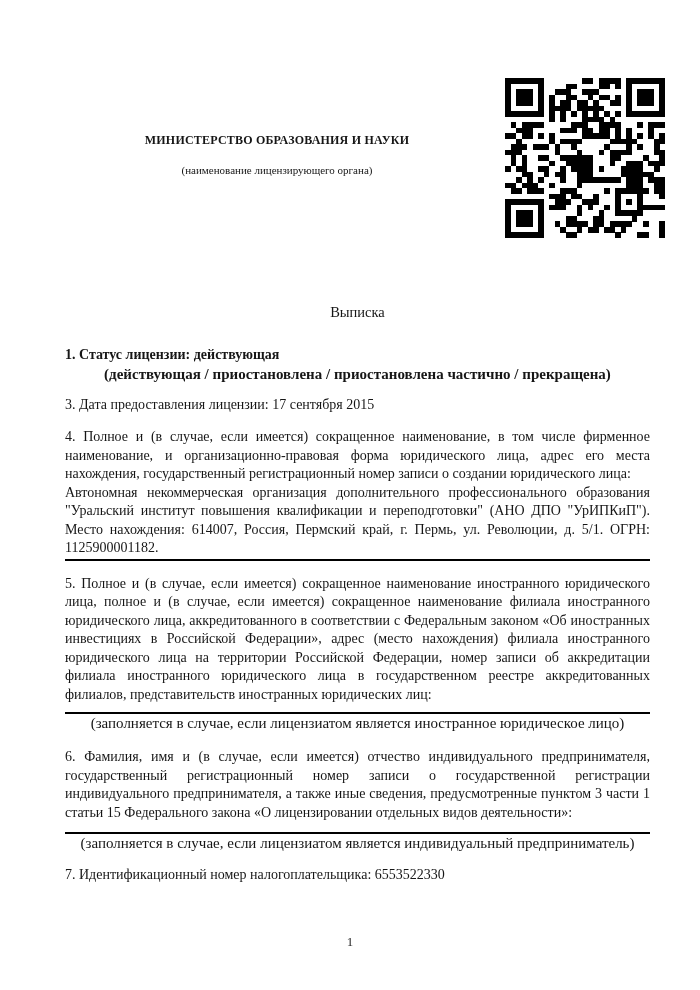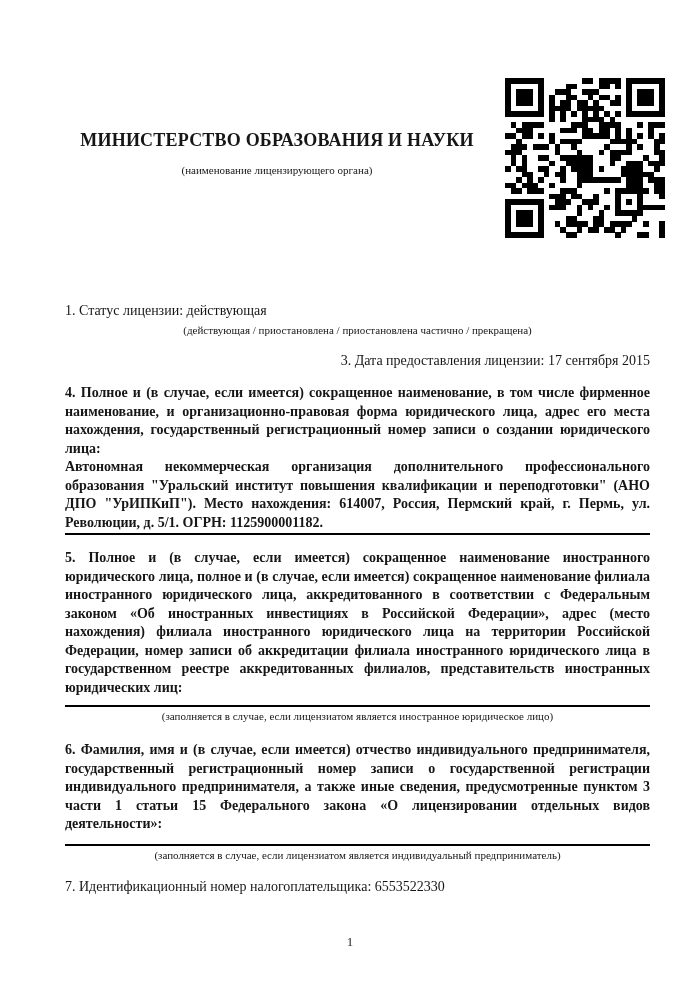--- a/index.html
+++ b/index.html
@@ -29,21 +29,21 @@
   }
   .ministry {
     position: absolute;
     left: 63px;
     top: 127px;
     width: 428px;
     text-align: center;
   }
   .ministry-name {
     font-weight: 700;
-    font-size: 18px;
+    font-size: 12px;
     line-height: 26px;
     letter-spacing: 0.2px;
   }
   .ministry-caption {
     font-size: 11px;
     line-height: 13px;
     margin-top: 11px;
   }
   .qr-box {
     position: absolute;
@@ -64,31 +64,31 @@
   .doc-title {
     margin-top: 62px;
     text-align: center;
     font-size: 14.5px;
     line-height: 21px;
   }
   .item {
     font-size: 14px;
     line-height: 18.5px;
   }
-  .justify { text-align: justify; font-weight: bold; }
-  .item-1 { margin-top: 23px; }
+  .justify { text-align: justify; }
+  .item-1 { margin-top: 23px; font-weight: bold; }
   .item-2 { margin-top: 17px; }
-  .item-3 { margin-top: 15px; text-align: right; }
+  .item-3 { margin-top: 15px; }
   .item-4 { margin-top: 14px; }
   .item-5 { margin-top: 14px; }
   .item-6 { margin-top: 18px; }
   .item-7 { margin-top: 16px; }
   .field-caption {
     text-align: center;
-    font-size: 11px;
+    font-size: 15px;
     line-height: 14px;
     margin-top: 2px;
   }
   .rule {
     border-top: 2px solid #000;
     height: 0;
     width: 100%;
   }
   .rule-gap-sm { margin-top: 1px; }
   .rule-gap-5 { margin-top: 8px; }
@@ -527,20 +527,21 @@
           <rect x="132.41" y="154.48" width="5.57" height="5.57"></rect>
           <rect x="137.93" y="154.48" width="5.57" height="5.57"></rect>
           <rect x="154.48" y="154.48" width="5.57" height="5.57"></rect>
         </svg>
     </div>
   </div>
 
   <div class="content">
 
     <div class="doc-title">
+      <div>Выписка</div>
     </div>
 
     <div class="item item-1">
       <div>1. Статус лицензии: действующая</div>
       <div class="field-caption">(действующая / приостановлена / приостановлена частично / прекращена)</div>
     </div>
 
 
     <div class="item item-3">
       <div>3. Дата предоставления лицензии: 17 сентября 2015</div>

